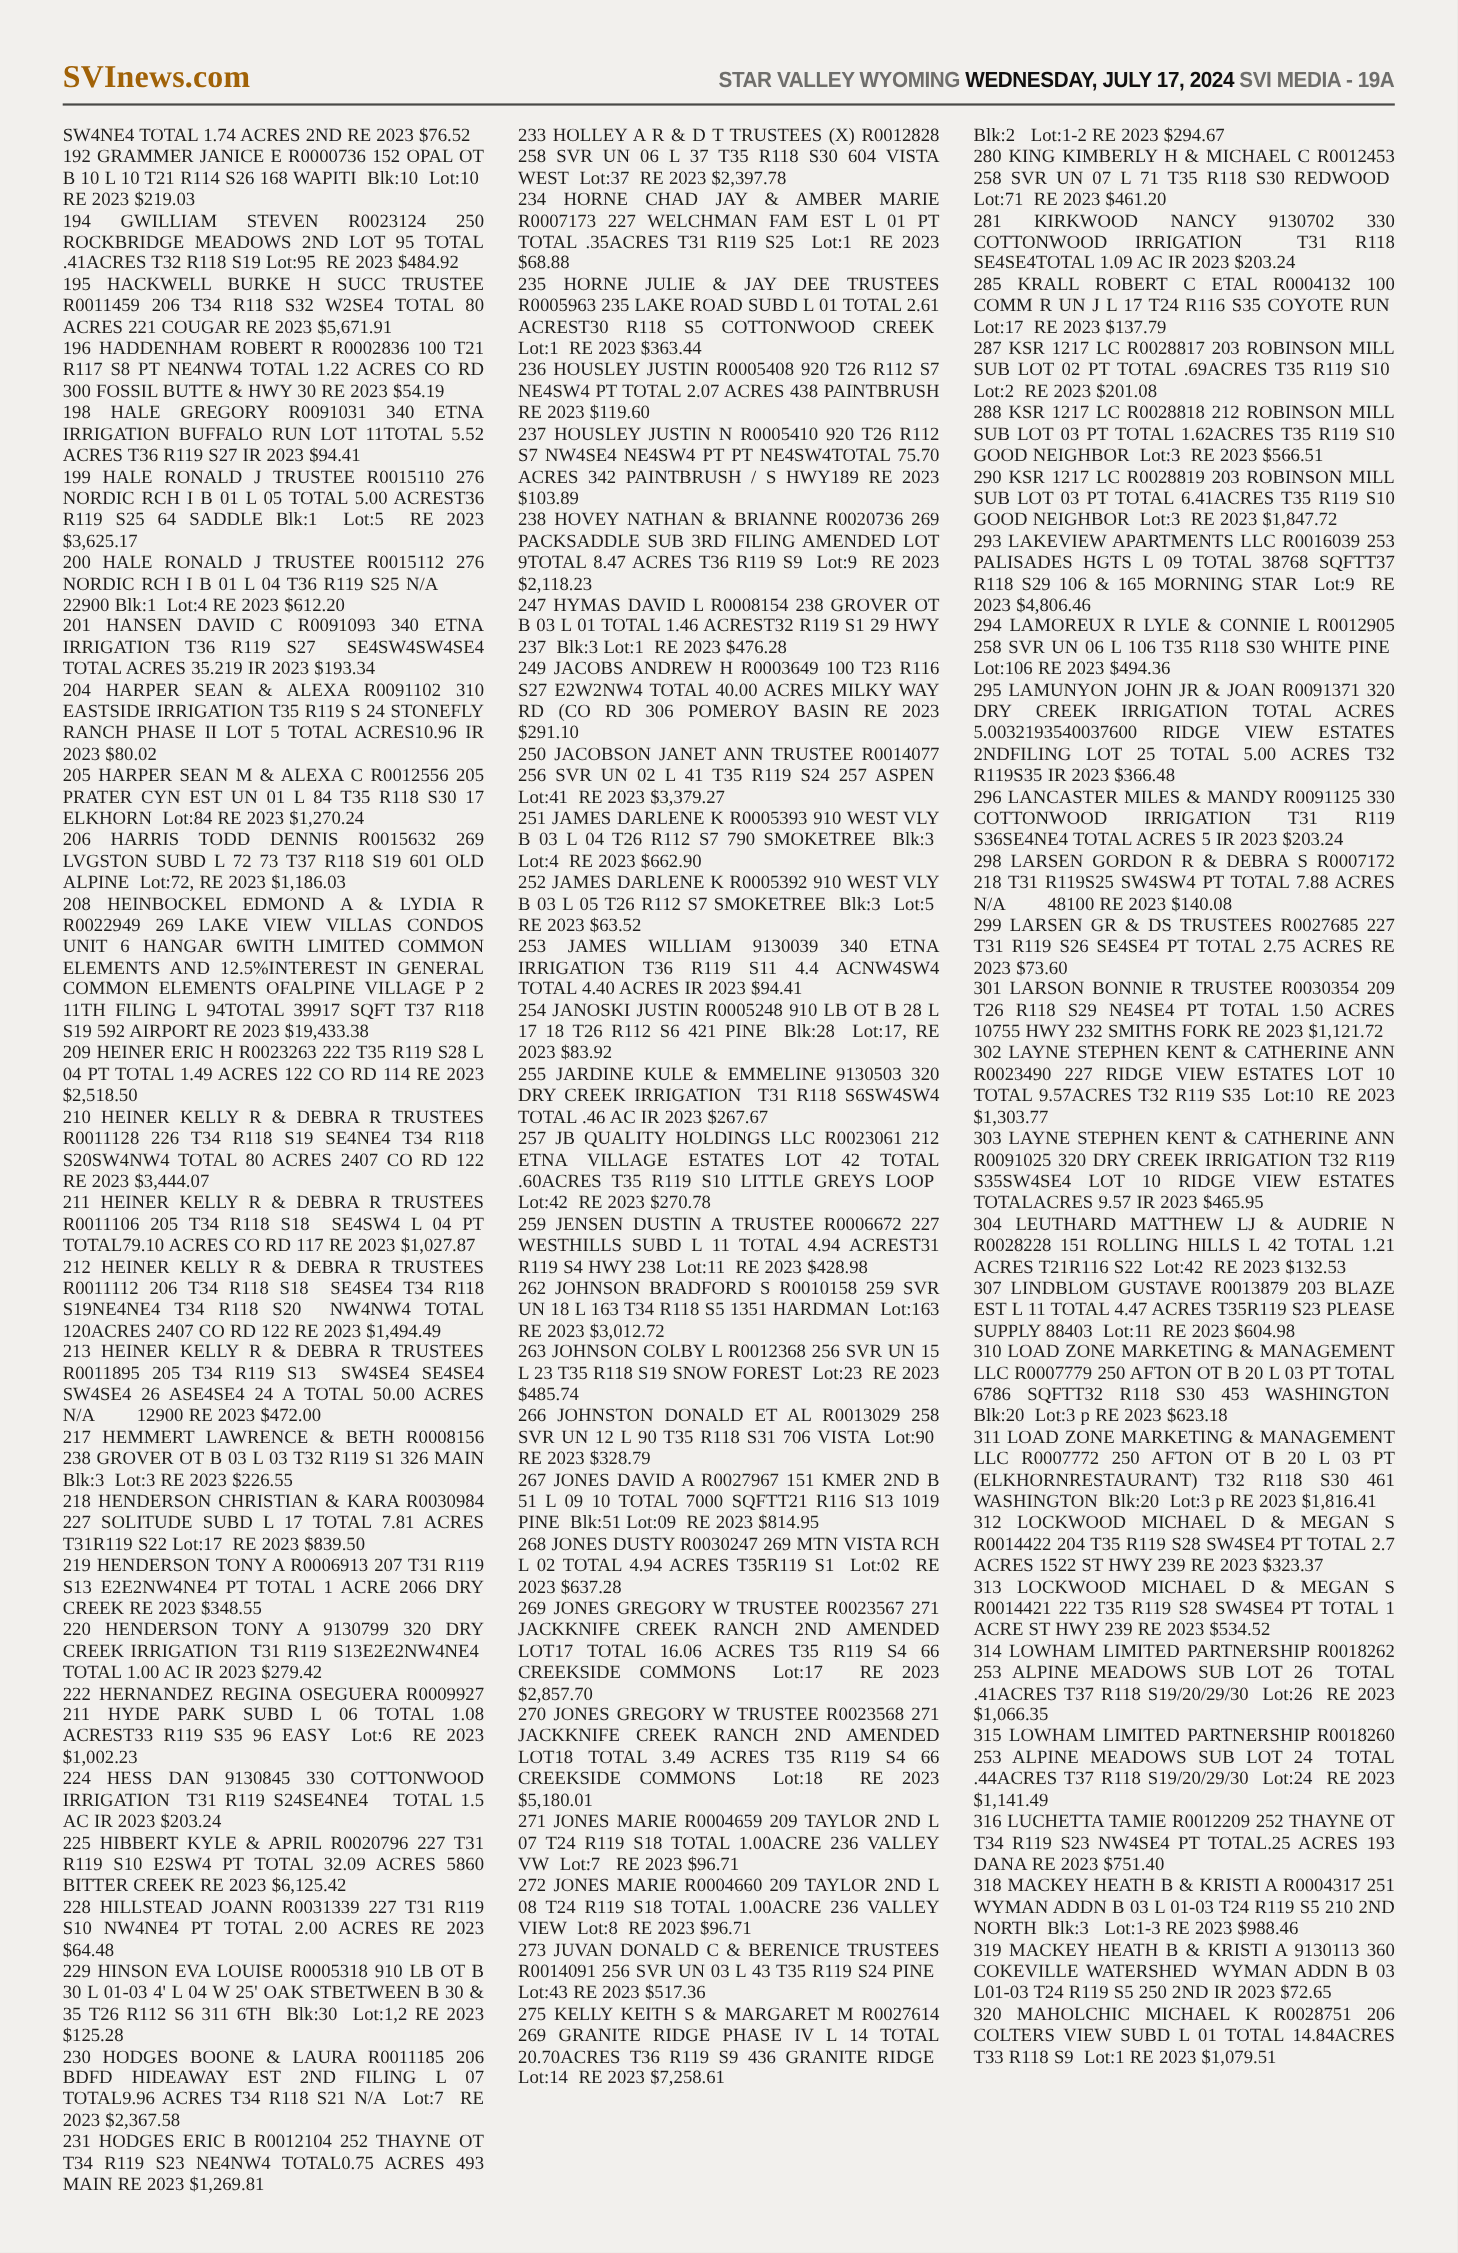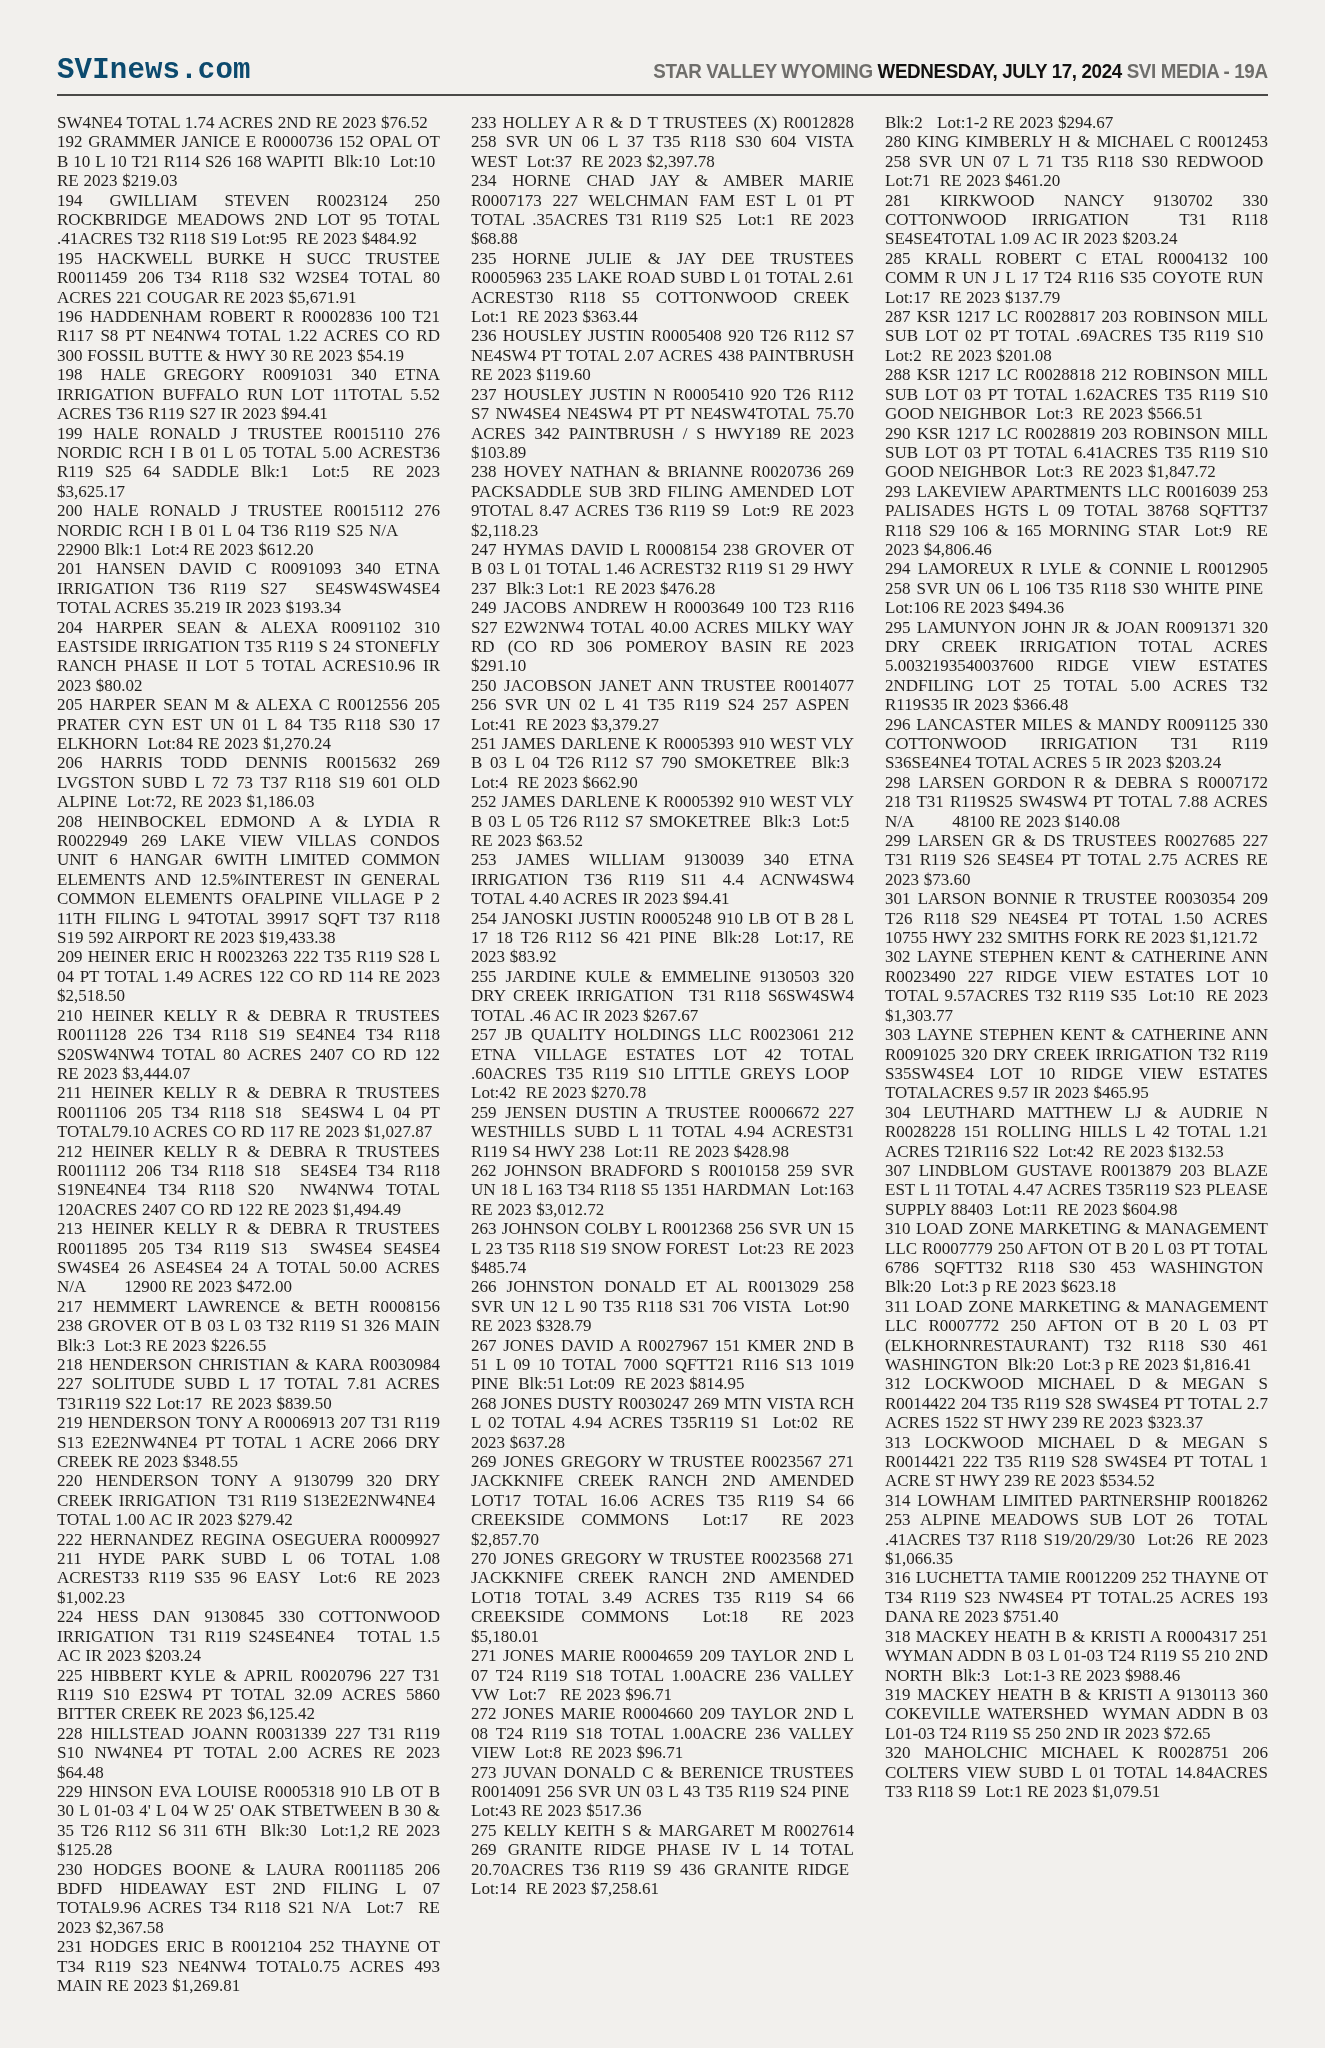--- a/index.html
+++ b/index.html
@@ -18,25 +18,25 @@
     box-sizing: border-box;
     padding: 54px 57px 0 57px;
     font-family: "Liberation Serif", serif;
   }
   .header-row {
     display: flex;
     justify-content: space-between;
     align-items: baseline;
   }
   .masthead {
-    font-family: Liberation Mono, monospace;
+    font-family: Liberation Serif, serif;
     font-weight: bold;
     font-size: 29px;
     letter-spacing: 0.2px;
-    color: #0c4a6e;
+    color: #a16207;
     white-space: nowrap;
   }
   .dateline {
     font-family: "Liberation Sans", sans-serif;
     font-size: 20px;
     letter-spacing: -0.4px;
     white-space: nowrap;
     transform: scaleX(0.94);
     transform-origin: right bottom;
   }
@@ -157,19 +157,20 @@
         <p class="entry">301 LARSON BONNIE R TRUSTEE R0030354 209 T26 R118 S29 NE4SE4 PT TOTAL 1.50 ACRES 10755 HWY 232 SMITHS FORK RE 2023 $1,121.72</p>
         <p class="entry">302 LAYNE STEPHEN KENT &amp; CATHERINE ANN R0023490 227 RIDGE VIEW ESTATES LOT 10 TOTAL 9.57ACRES T32 R119 S35&nbsp; Lot:10&nbsp; RE 2023 $1,303.77</p>
         <p class="entry">303 LAYNE STEPHEN KENT &amp; CATHERINE ANN R0091025 320 DRY CREEK IRRIGATION T32 R119 S35SW4SE4 LOT 10 RIDGE VIEW ESTATES TOTALACRES 9.57 IR 2023 $465.95</p>
         <p class="entry">304 LEUTHARD MATTHEW LJ &amp; AUDRIE N R0028228 151 ROLLING HILLS L 42 TOTAL 1.21 ACRES T21R116 S22&nbsp; Lot:42&nbsp; RE 2023 $132.53</p>
         <p class="entry">307 LINDBLOM GUSTAVE R0013879 203 BLAZE EST L 11 TOTAL 4.47 ACRES T35R119 S23 PLEASE SUPPLY 88403&nbsp; Lot:11&nbsp; RE 2023 $604.98</p>
         <p class="entry">310 LOAD ZONE MARKETING &amp; MANAGEMENT LLC R0007779 250 AFTON OT B 20 L 03 PT TOTAL 6786 SQFTT32 R118 S30 453 WASHINGTON&nbsp; Blk:20&nbsp; Lot:3 p RE 2023 $623.18</p>
         <p class="entry">311 LOAD ZONE MARKETING &amp; MANAGEMENT LLC R0007772 250 AFTON OT B 20 L 03 PT (ELKHORNRESTAURANT) T32 R118 S30 461 WASHINGTON&nbsp; Blk:20&nbsp; Lot:3 p RE 2023 $1,816.41</p>
         <p class="entry">312 LOCKWOOD MICHAEL D &amp; MEGAN S R0014422 204 T35 R119 S28 SW4SE4 PT TOTAL 2.7 ACRES 1522 ST HWY 239 RE 2023 $323.37</p>
         <p class="entry">313 LOCKWOOD MICHAEL D &amp; MEGAN S R0014421 222 T35 R119 S28 SW4SE4 PT TOTAL 1 ACRE ST HWY 239 RE 2023 $534.52</p>
         <p class="entry">314 LOWHAM LIMITED PARTNERSHIP R0018262 253 ALPINE MEADOWS SUB LOT 26&nbsp; TOTAL .41ACRES T37 R118 S19/20/29/30&nbsp; Lot:26&nbsp; RE 2023 $1,066.35</p>
+        <p class="entry">315 LOWHAM LIMITED PARTNERSHIP R0018260 253 ALPINE MEADOWS SUB LOT 24&nbsp; TOTAL .44ACRES T37 R118 S19/20/29/30&nbsp; Lot:24&nbsp; RE 2023 $1,141.49</p>
         <p class="entry">316 LUCHETTA TAMIE R0012209 252 THAYNE OT T34 R119 S23 NW4SE4 PT TOTAL.25 ACRES 193 DANA RE 2023 $751.40</p>
         <p class="entry">318 MACKEY HEATH B &amp; KRISTI A R0004317 251 WYMAN ADDN B 03 L 01-03 T24 R119 S5 210 2ND NORTH&nbsp; Blk:3&nbsp;&nbsp; Lot:1-3 RE 2023 $988.46</p>
         <p class="entry">319 MACKEY HEATH B &amp; KRISTI A 9130113 360 COKEVILLE WATERSHED&nbsp; WYMAN ADDN B 03 L01-03 T24 R119 S5 250 2ND IR 2023 $72.65</p>
         <p class="entry">320 MAHOLCHIC MICHAEL K R0028751 206 COLTERS VIEW SUBD L 01 TOTAL 14.84ACRES T33 R118 S9&nbsp; Lot:1 RE 2023 $1,079.51</p>
       </div>
   </div>
 </div>
 
 </body></html>

